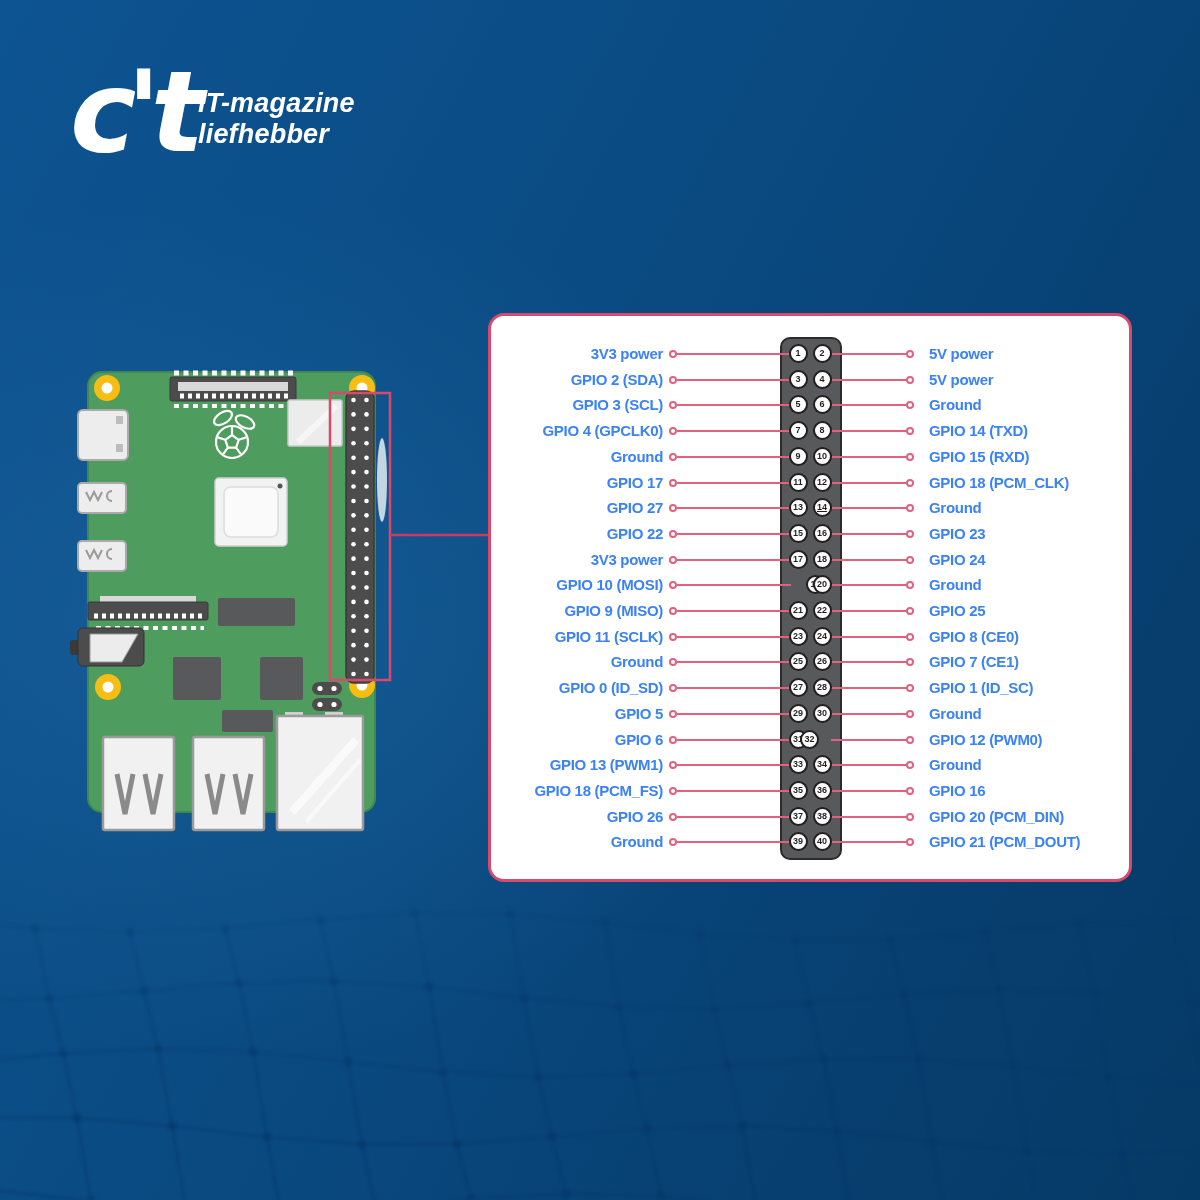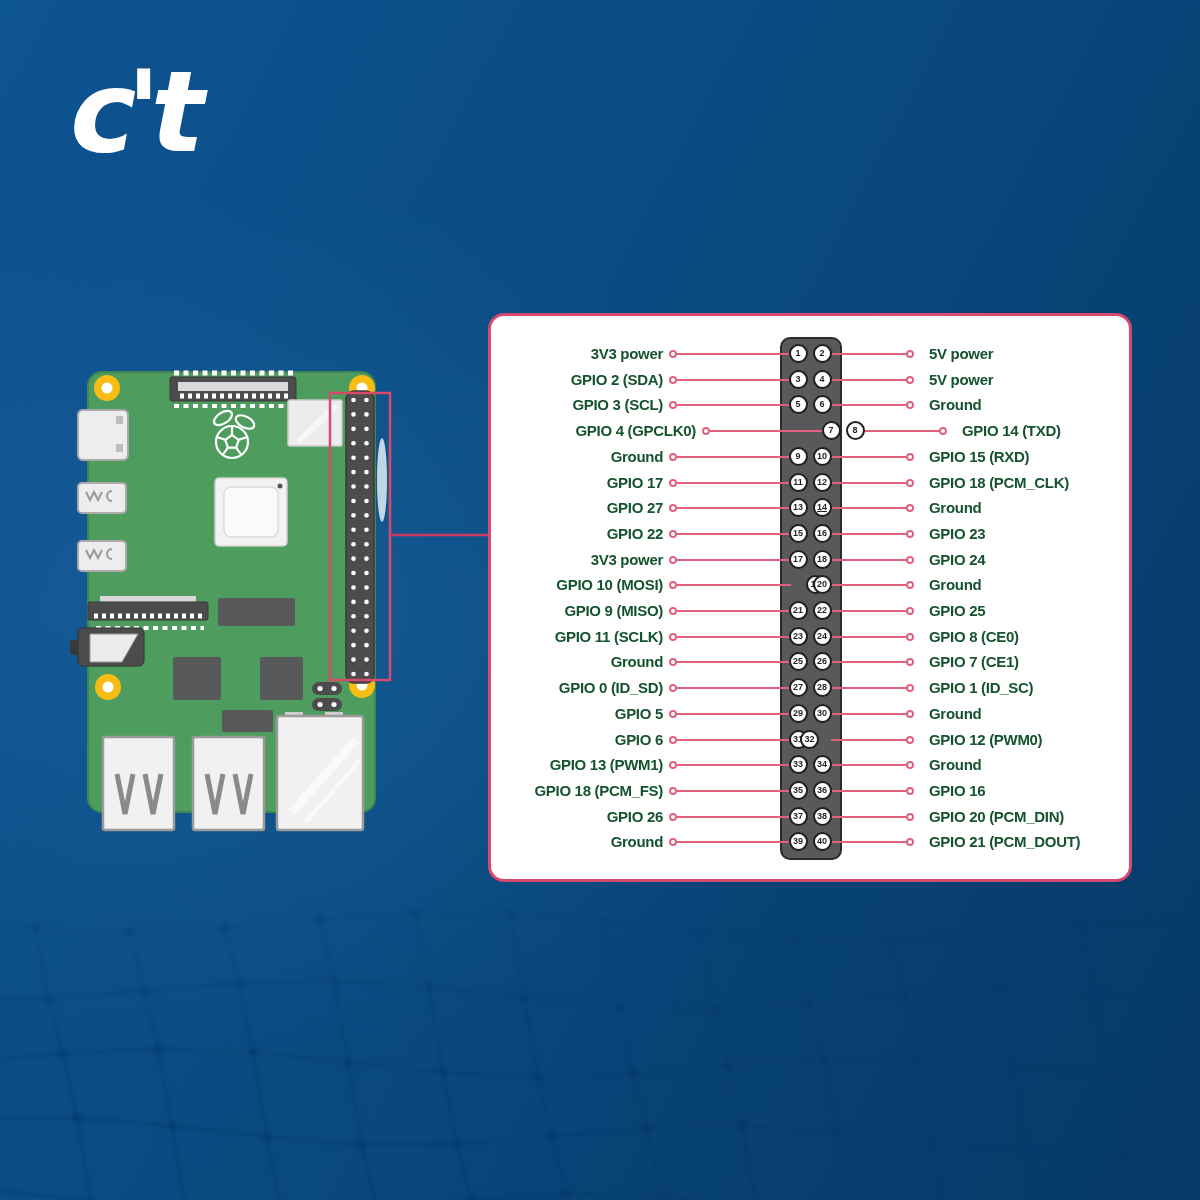--- a/index.html
+++ b/index.html
@@ -33,21 +33,21 @@
     box-sizing:border-box;
   }
   .header-rect{
     position:absolute;left:289px;top:21px;width:62px;height:523px;
     background:#58595b;border:2.5px solid #2b2b2b;border-radius:10px;
     box-sizing:border-box;
   }
   .pin-row{position:absolute;left:0;width:638px;height:26px;}
   .pin-label{
     position:absolute;top:0;height:26px;line-height:26px;
-    font-size:15px;font-weight:bold;color:#14532d;letter-spacing:-0.3px;
+    font-size:15px;font-weight:bold;color:#3b82f6;letter-spacing:-0.3px;
     white-space:nowrap;
   }
   .pin-label.left{left:0;width:172px;text-align:right;}
   .pin-label.right{left:438px;width:196px;text-align:left;}
   .conn-line{position:absolute;top:12px;height:2px;background:#e0627f;}
   .conn-term{
     position:absolute;top:9px;width:8px;height:8px;border-radius:50%;
     border:2px solid #e0627f;background:#fff;box-sizing:border-box;
   }
   .pin{
@@ -268,20 +268,22 @@
       <line x1="1136" y1="1211.297117797268" x2="1231" y2="1203.8949080228613" stroke="#05386b" stroke-width="2.6" stroke-opacity="0.5"></line>
       <circle cx="1136" cy="1211.297117797268" r="5" fill="#05386b" fill-opacity="0.58"></circle>
       <line x1="1231" y1="1203.8949080228613" x2="1326" y2="1203.092487934382" stroke="#05386b" stroke-width="2.6" stroke-opacity="0.5"></line>
       <circle cx="1231" cy="1203.8949080228613" r="5" fill="#05386b" fill-opacity="0.58"></circle>
       <circle cx="1326" cy="1203.092487934382" r="5" fill="#05386b" fill-opacity="0.58"></circle>
     </svg>
 
   <div class="logo">
     <div class="logo-text">c't</div>
     <div class="tagline">
+      <div>IT-magazine</div>
+      <div>liefhebber</div>
     </div>
   </div>
 
   <svg id="board" width="440" height="480" viewBox="0 0 440 480">
 
     <rect x="24" y="10" width="287" height="440" rx="14" fill="#4f9d5e" stroke="#40884f" stroke-width="2"></rect>
 
     <g>
       <line x1="110" y1="11" x2="230" y2="11" stroke="#ffffff" stroke-width="5" stroke-dasharray="5,4.5"></line>
       <rect x="106" y="15" width="126" height="24" rx="2" fill="#4c4c4c" stroke="#3a3a3a"></rect>
@@ -464,21 +466,21 @@
         <div class="pin-row" style="top: 76.4px;">
           <div class="pin-label left">GPIO 3 (SCL)</div>
           <div class="conn-term" style="left: 178px;"></div>
           <div class="conn-line" style="left: 186px; width: 114px;"></div>
           <div class="conn-line" style="left: 340px; width: 77px;"></div>
           <div class="conn-term" style="left: 415px;"></div>
           <div class="pin" style="left: 297.5px;">5</div>
           <div class="pin" style="left: 321.5px;">6</div>
           <div class="pin-label right">Ground</div>
         </div>
-        <div class="pin-row" style="top: 102.1px; margin-left: 33px;">
+        <div class="pin-row" style="top: 102.1px;">
           <div class="pin-label left">GPIO 4 (GPCLK0)</div>
           <div class="conn-term" style="left: 178px;"></div>
           <div class="conn-line" style="left: 186px; width: 114px;"></div>
           <div class="conn-line" style="left: 340px; width: 77px;"></div>
           <div class="conn-term" style="left: 415px;"></div>
           <div class="pin" style="left: 297.5px;">7</div>
           <div class="pin" style="left: 321.5px;">8</div>
           <div class="pin-label right">GPIO 14 (TXD)</div>
         </div>
         <div class="pin-row" style="top: 127.8px;">

